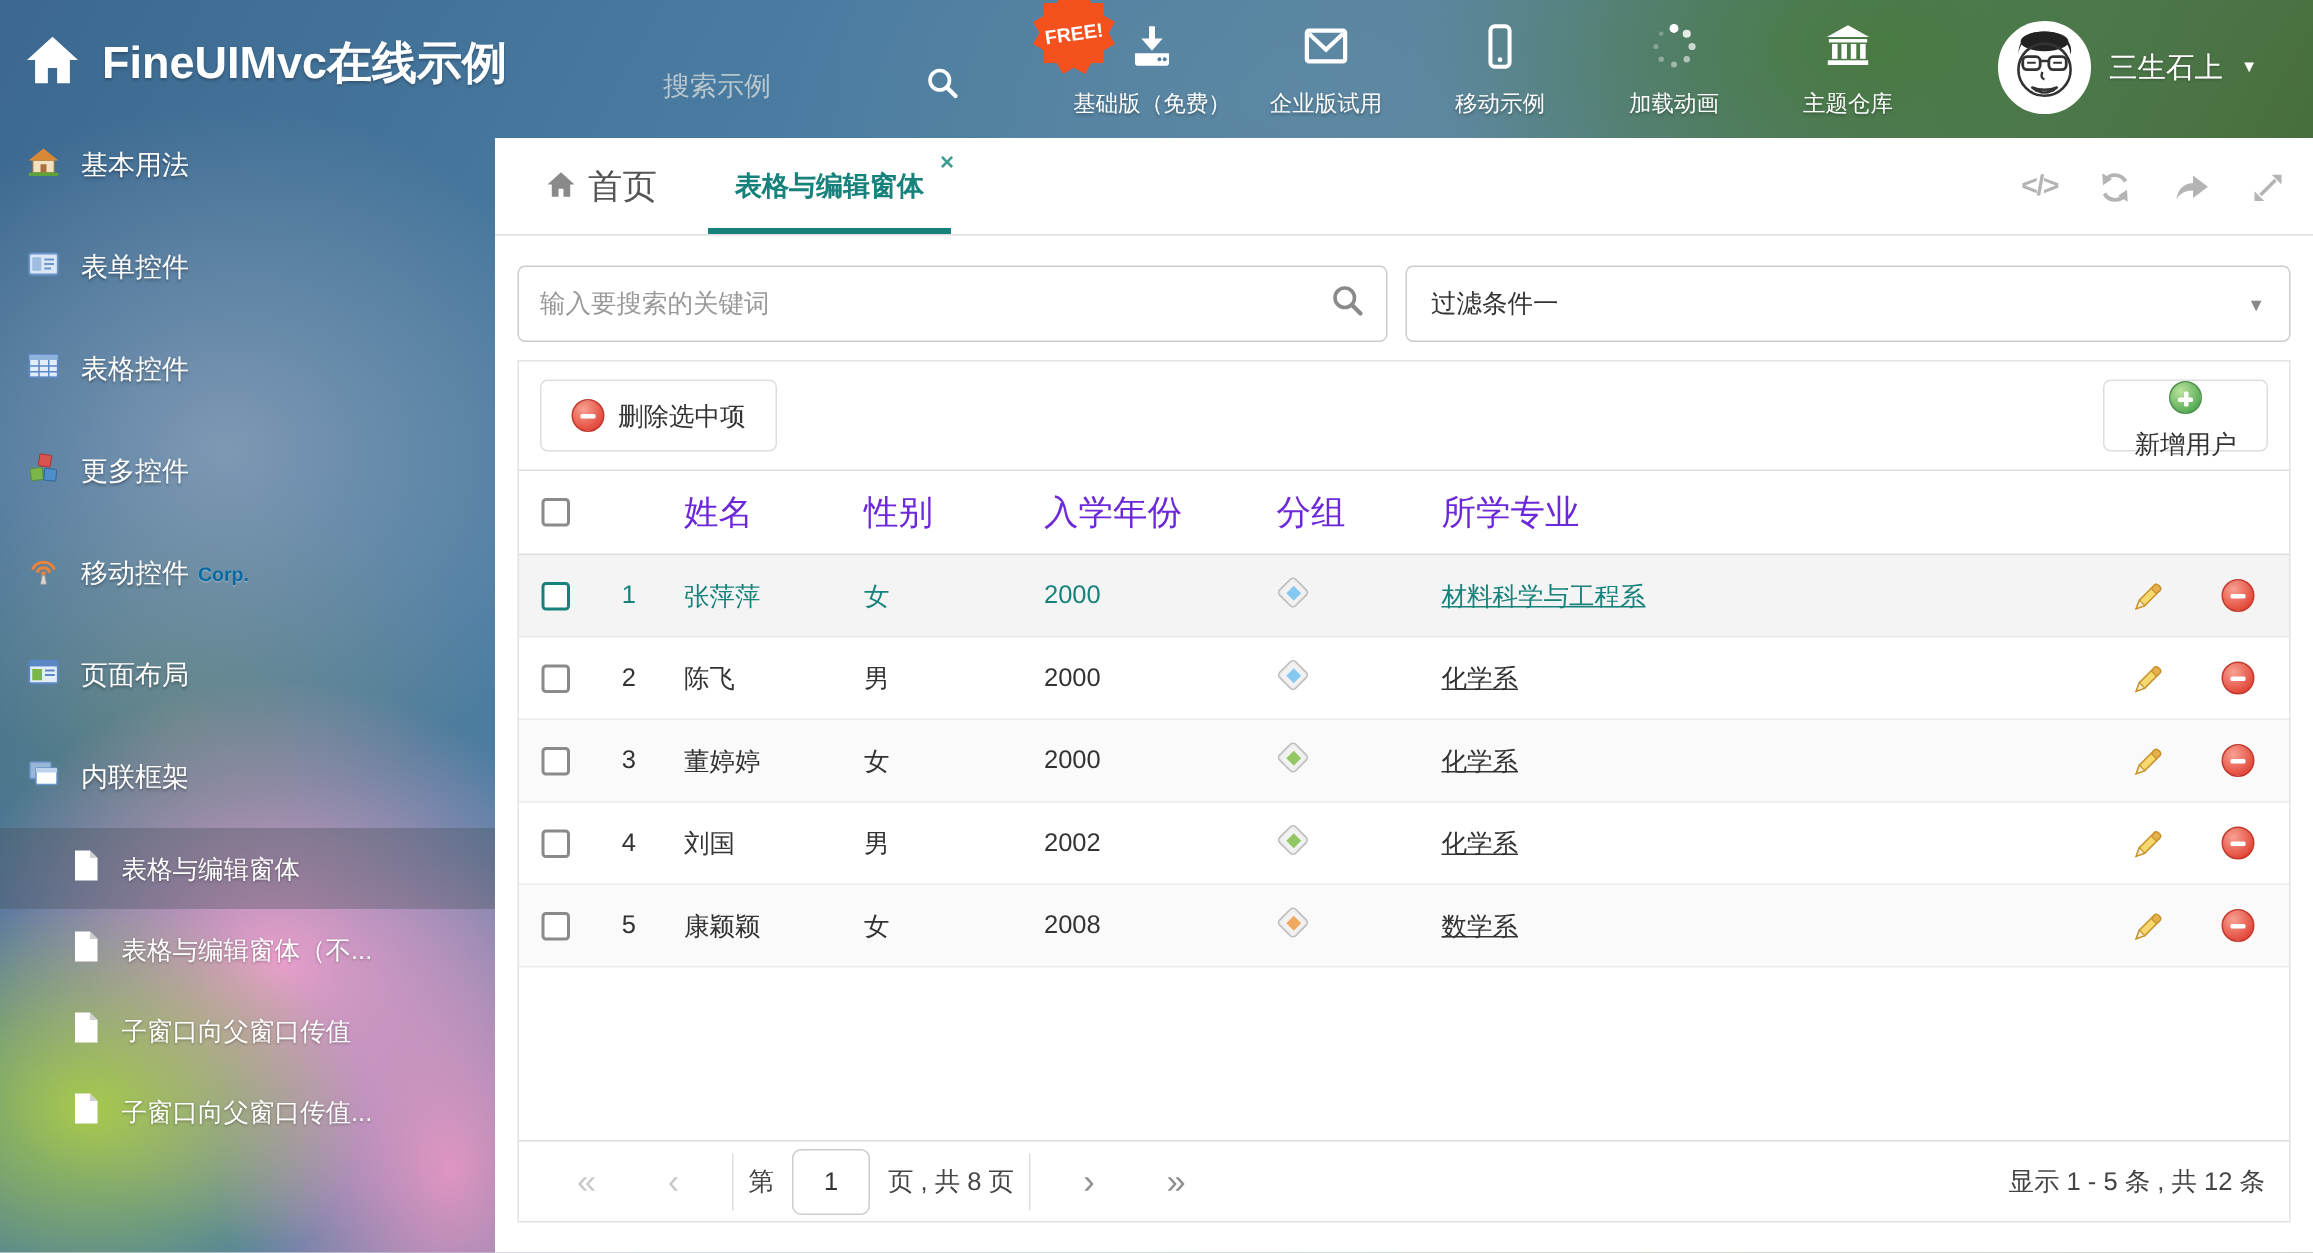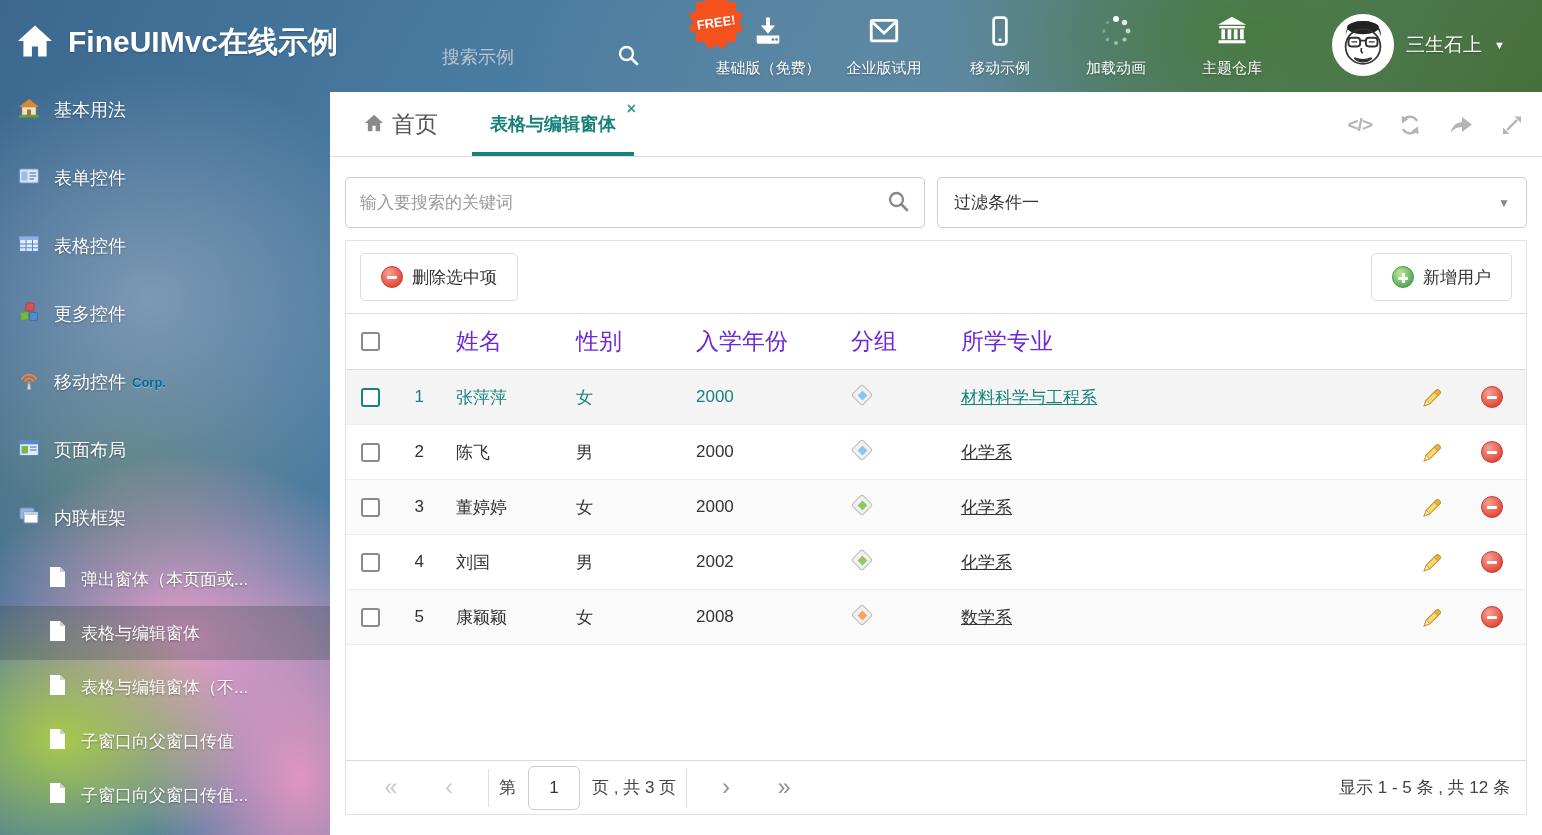--- a/index.html
+++ b/index.html
@@ -75,21 +75,21 @@
   .search-box input::placeholder { color:#999; }
   .select-box { flex:1; height:51px; border:1px solid #ccc; border-radius:5px; display:flex;
     align-items:center; padding:0 16px; font-size:17px; color:#333; cursor:pointer; }
   .select-box .caret { margin-left:auto; color:#888; font-size:12px; }
 
   .panel { position:absolute; left:15px; right:15px; top:148px; bottom:20px; border:1px solid #e2e2e2;
     display:flex; flex-direction:column; background:#fff; }
   .panel-toolbar { display:flex; align-items:center; padding:12px 14px; }
   .btn { display:flex; align-items:center; gap:9px; height:48px; padding:0 20px; background:#fff;
     border:1px solid #ddd; border-radius:5px; font-size:17px; color:#333; cursor:pointer; }
-  .btn-add { margin-left:auto; }
+  .btn-add { margin-left:auto;flex-direction:column; }
   .circle-ic { width:22px; height:22px; border-radius:50%; position:relative; flex:0 0 22px; }
   .circle-minus { background:radial-gradient(circle at 35% 30%, #f8a193, #e2493a 75%);
     border:1px solid #c23b2e; }
   .circle-minus::after { content:""; position:absolute; left:5px; top:9px; width:10px; height:3px;
     background:#fff; border-radius:1px; }
   .circle-plus { background:radial-gradient(circle at 35% 30%, #bce49c, #57ab57 75%);
     border:1px solid #4a934a; }
   .circle-plus::after { content:""; position:absolute; left:5px; top:9.5px; width:10px; height:3px;
     background:#fff; border-radius:1px; }
   .circle-plus::before { content:""; position:absolute; left:8.5px; top:6px; width:3px; height:10px;
@@ -325,27 +325,20 @@
   <div class="side-item">
     <span><svg width="22" height="22" viewBox="0 0 22 22">
           <rect x="2" y="3" width="14" height="11" rx="1" fill="#9ab7d8" stroke="#6a93c8"></rect>
           <rect x="6" y="7" width="14" height="11" rx="1" fill="#fff" stroke="#6a93c8"></rect>
           <rect x="6" y="7" width="14" height="3" fill="#bcd2ea"></rect>
         </svg></span>
     <span class="txt">内联框架</span>
     <span class="arr">▼</span>
   </div>
 
-  <div class="side-sub">
-    <span><svg width="19" height="22" viewBox="0 0 19 22">
-          <path d="M2 1 H12 L17 6 V21 H2 Z" fill="#fff"></path>
-          <path d="M12 1 L17 6 H12 Z" fill="#cfcfcf"></path>
-        </svg></span>
-    <span class="txt">弹出窗体（本页面或...</span>
-  </div>
   <div class="side-sub selected">
     <span><svg width="19" height="22" viewBox="0 0 19 22">
           <path d="M2 1 H12 L17 6 V21 H2 Z" fill="#fff"></path>
           <path d="M12 1 L17 6 H12 Z" fill="#cfcfcf"></path>
         </svg></span>
     <span class="txt">表格与编辑窗体</span>
   </div>
   <div class="side-sub">
     <span><svg width="19" height="22" viewBox="0 0 19 22">
           <path d="M2 1 H12 L17 6 V21 H2 Z" fill="#fff"></path>
@@ -561,21 +554,21 @@
     </div>
 
     <div class="row-spacer"></div>
 
     <div class="pager">
       <span class="pg-btn pg-disabled">«</span>
       <span class="pg-btn pg-disabled">‹</span>
       <span class="pg-sep"></span>
       <span>第</span>
       <input class="pg-input" value="1" style="">
-      <span>页 , 共 3 页</span>
+      <span>页 , 共 8 页</span>
       <span class="pg-sep"></span>
       <span class="pg-btn pg-enabled">›</span>
       <span class="pg-btn pg-enabled">»</span>
       <span class="pg-summary">显示 1 - 5 条 , 共 12 条</span>
     </div>
 
   </div>
 </div>
 
 </body></html>

